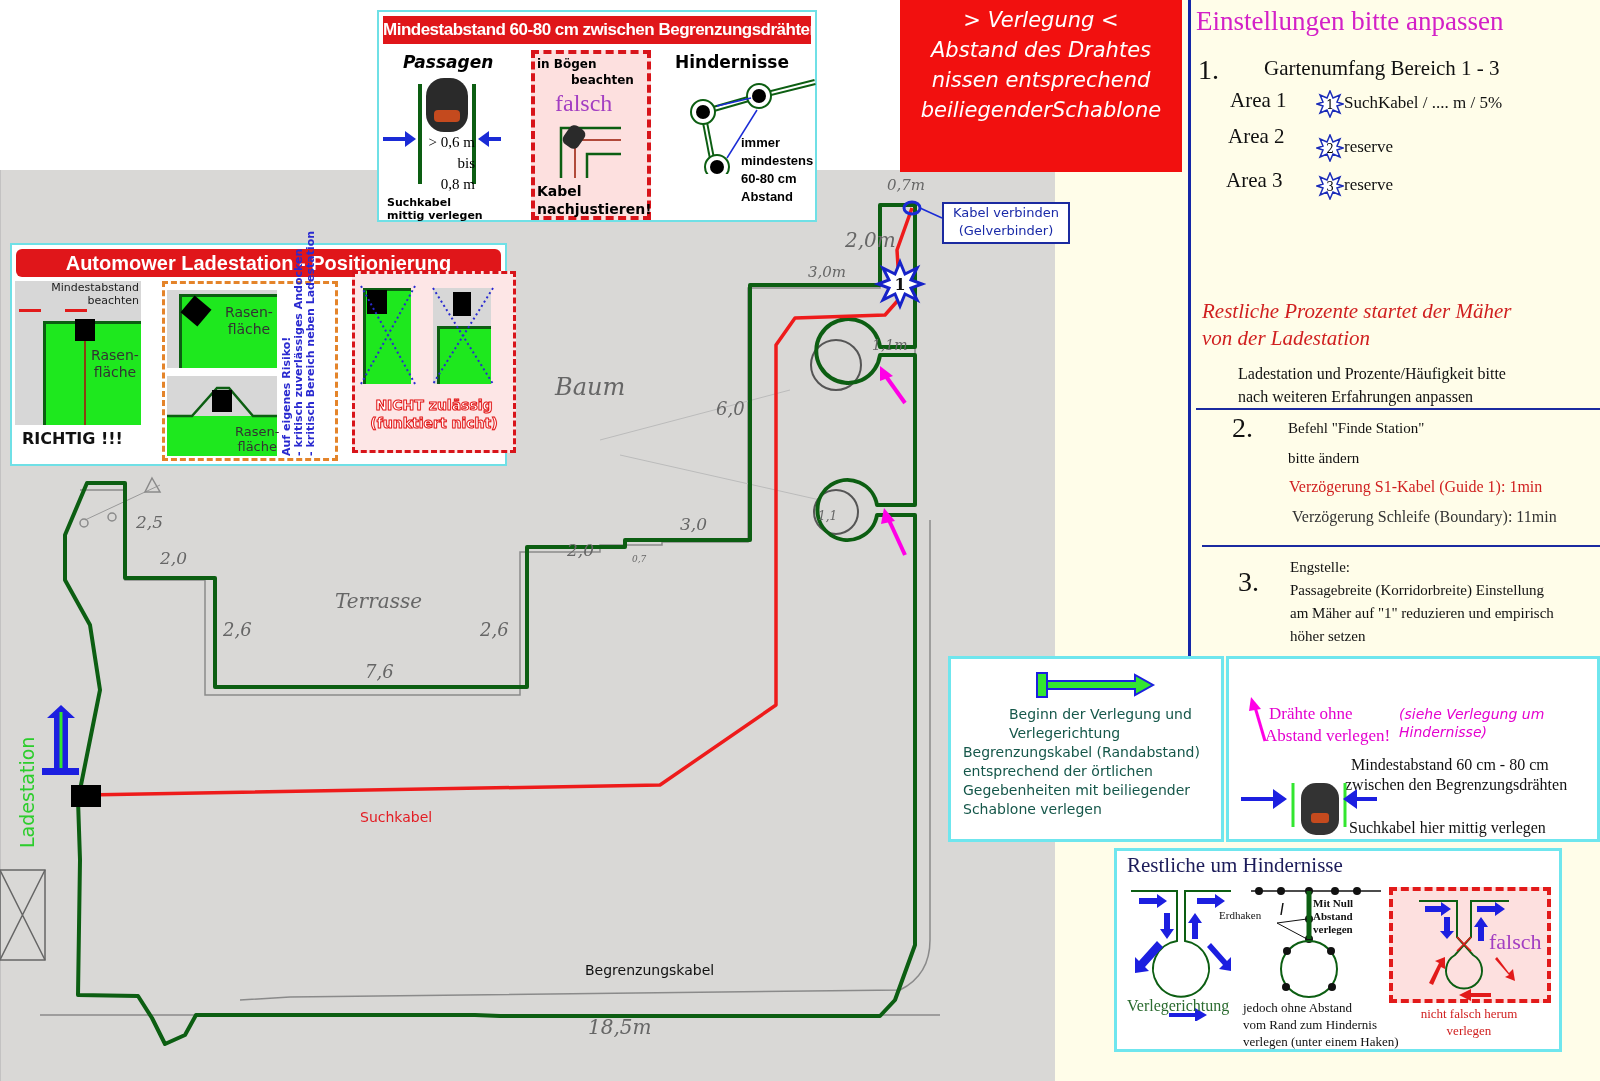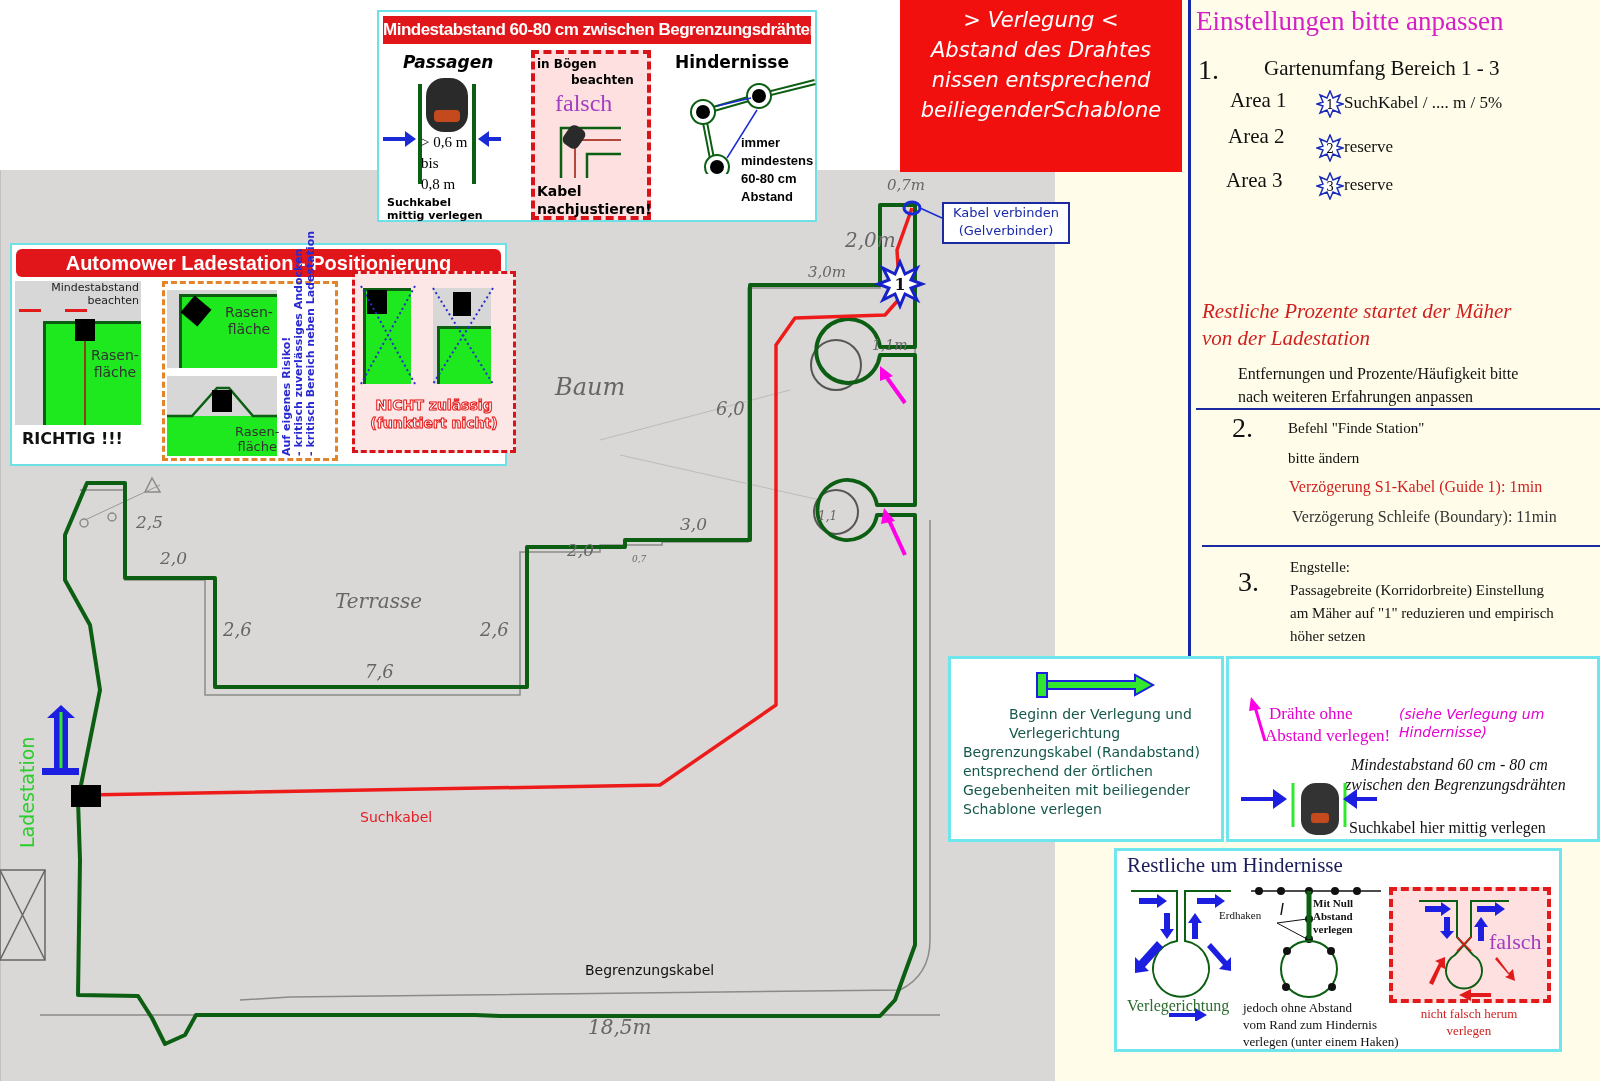--- a/index.html
+++ b/index.html
@@ -112,21 +112,21 @@
   <div class="hdr" style="font-size:17px;">Mindestabstand 60-80 cm zwischen Begrenzungsdrähten</div>
   <div class="abs b" style="left:24px;top:40px;font-size:17px;font-style:italic;">Passagen</div>
   <svg class="abs" style="left:0;top:62px;" width="130" height="120">
     <line x1="41" y1="10" x2="41" y2="110" stroke="#0c5e12" stroke-width="4"></line>
     <line x1="95" y1="10" x2="95" y2="110" stroke="#0c5e12" stroke-width="4"></line>
     <rect x="47" y="4" width="42" height="54" rx="18" fill="#2a2a2a"></rect>
     <rect x="55" y="36" width="26" height="12" rx="4" fill="#c44a1e"></rect>
     <polygon points="4,63 26,63 26,57 37,65 26,73 26,67 4,67" fill="#1a2bd6"></polygon>
     <polygon points="122,63 110,63 110,57 99,65 110,73 110,67 122,67" fill="#1a2bd6"></polygon>
   </svg>
-  <div class="abs" style="left:42px;top:120px;width:54px;text-align:left;font-family:'Liberation Serif',serif;font-size:15px;line-height:21px;">
+  <div class="abs" style="left:42px;top:120px;width:54px;text-align:right;font-family:'Liberation Serif',serif;font-size:15px;line-height:21px;">
     <div>&gt; 0,6 m</div>
     <div>bis</div>
     <div>0,8 m</div>
   </div>
   <div class="abs b" style="left:8px;top:184px;font-size:11px;line-height:13px;">
     <div>Suchkabel</div>
     <div>mittig verlegen</div>
   </div>
 
   <div class="abs" style="left:152px;top:38px;width:120px;height:170px;background:#fde0df;border:4px dashed #d8141a;box-sizing:border-box;">
@@ -263,21 +263,21 @@
       <polygon points="0,-13 3,-6 10,-9 7,-2 13,0 7,2 10,9 3,6 0,13 -3,6 -10,9 -7,2 -13,0 -7,-2 -10,-9 -3,-6" fill="#fff" stroke="#1a2bb8" stroke-width="1.5"></polygon>
       <text x="0" y="5" text-anchor="middle" font-size="12" font-family="DejaVu Serif,serif">3</text>
     </svg><span>reserve</span>
 </div>
 
 <div class="abs lab" style="left:1202px;top:298px;font-size:21px;font-style:italic;color:#d01f1f;line-height:27px;">
   <div>Restliche Prozente  startet der Mäher</div>
   <div>von der Ladestation</div>
 </div>
 <div class="abs lab" style="left:1238px;top:362px;font-size:16px;line-height:23px;">
-  <div>Entfernungen und Prozente/Häufigkeit bitte</div>
+  <div>Ladestation und Prozente/Häufigkeit bitte</div>
   <div>nach weiteren Erfahrungen anpassen</div>
 </div>
 <div class="abs hr" style="left:1196px;top:408px;width:404px;"></div>
 
 <div class="abs lab" style="left:1232px;top:412px;font-size:28px;">2.</div>
 <div class="abs lab" style="left:1288px;top:420px;font-size:15px;">Befehl "Finde Station"</div>
 <div class="abs lab" style="left:1288px;top:450px;font-size:15px;">bitte ändern</div>
 <div class="abs lab" style="left:1289px;top:478px;font-size:16px;color:#d01f1f;">Verzögerung S1-Kabel (Guide 1): 1min</div>
 <div class="abs lab" style="left:1292px;top:508px;font-size:16px;color:#333;">Verzögerung Schleife (Boundary): 11min</div>
 <div class="abs hr" style="left:1202px;top:545px;width:398px;"></div>
@@ -311,21 +311,21 @@
     <polygon points="4,2 14,14 2,16" fill="#ff00e6"></polygon>
   </svg>
   <div class="abs lab" style="left:40px;top:44px;font-size:17px;color:#e400cf;line-height:22px;">
     <div>Drähte ohne</div>
     <div style="margin-left:-4px;">Abstand verlegen!</div>
   </div>
   <div class="abs" style="left:170px;top:46px;font-size:14px;font-style:italic;color:#e400cf;text-align:left;line-height:18px;">
     <div>(siehe Verlegung um</div>
     <div>Hindernisse)</div>
   </div>
-  <div class="abs lab" style="left:116px;top:96px;font-size:16px;line-height:20px;font-style:italic;">
+  <div class="abs lab" style="left:116px;top:96px;font-size:16px;line-height:20px;">
     <div style="padding-left:6px;">Mindestabstand 60 cm - 80 cm</div>
     <div>zwischen den Begrenzungsdrähten</div>
   </div>
   <svg class="abs" style="left:10px;top:118px;" width="120" height="62">
     <polygon points="2,20 34,20 34,12 48,22 34,32 34,24 2,24" fill="#1c1fe0"></polygon>
     <line x1="54" y1="6" x2="54" y2="50" stroke="#33e630" stroke-width="3"></line>
     <rect x="62" y="6" width="38" height="52" rx="15" fill="#333"></rect>
     <rect x="72" y="36" width="18" height="10" rx="3" fill="#c44a1e"></rect>
     <line x1="106" y1="6" x2="106" y2="50" stroke="#33e630" stroke-width="3"></line>
   </svg>

